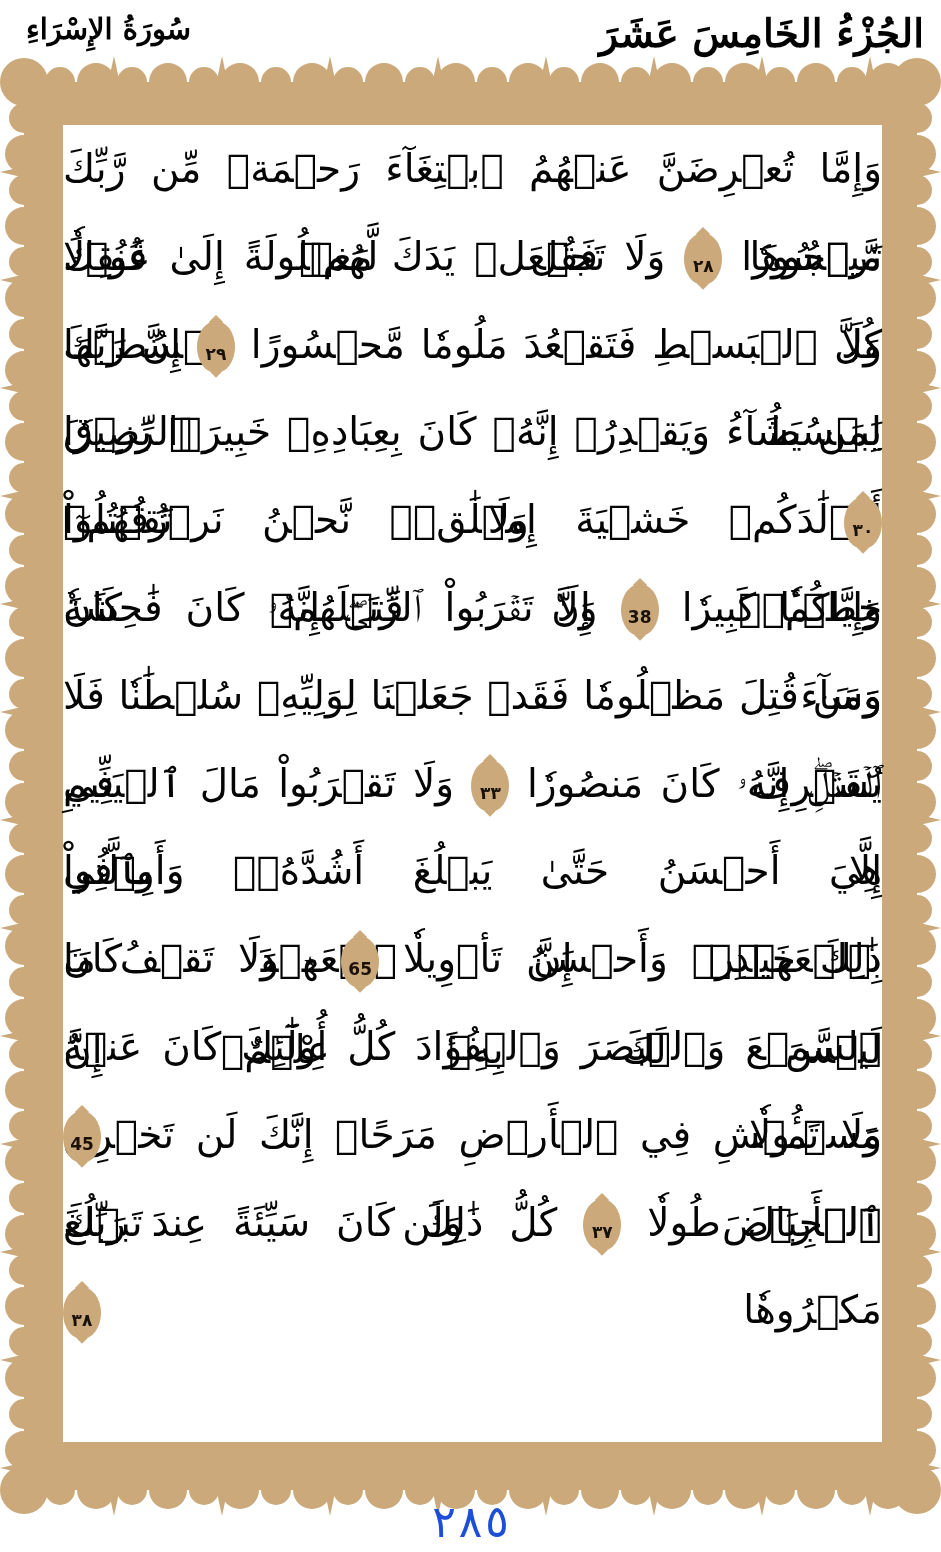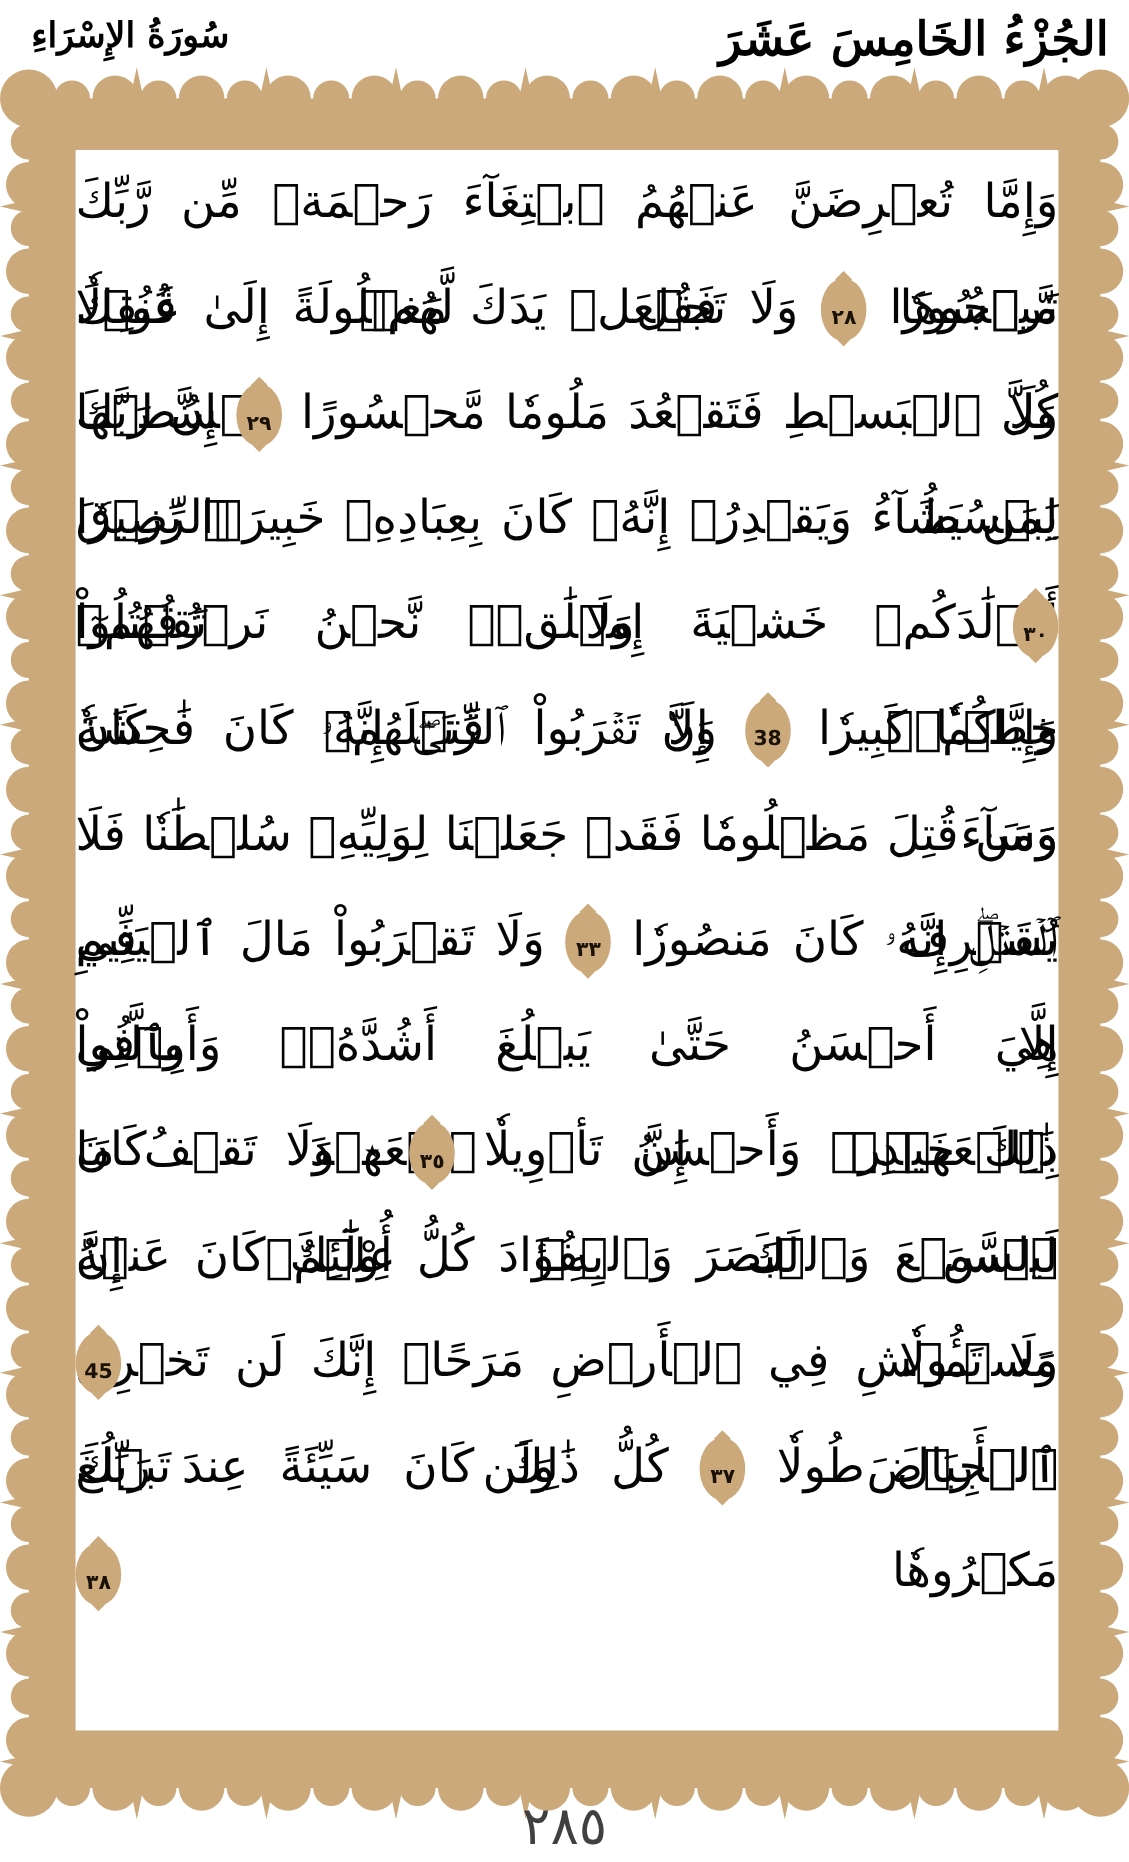--- a/index.html
+++ b/index.html
@@ -53,21 +53,21 @@
     transform:translateX(-50%) rotate(45deg);
   }
   .vm-num{
     position:relative;z-index:2;font-size:17px;font-weight:bold;
     color:#1a1208;font-family:"DejaVu Sans", sans-serif;text-align:center;
   }
   
   .page-number{
     position:absolute;top:1496px;left:0;width:100%;
     text-align:left;text-align-last:center;
-    font-size:44px;color:#404040;font-family:Liberation Serif, serif;
+    font-size:44px;color:#1d4ed8;font-family:Liberation Mono, monospace;
     direction:rtl;
   }
 </style>
 </head>
 <body>
 
 <div class="page">
 
   <div class="hdr">
     <div class="hdr-right">الجُزْءُ الخَامِسَ عَشَرَ</div>
@@ -257,21 +257,21 @@
   <div class="text-area" id="text-area">
       <div class="qline"><span class="qtext">وَإِمَّا تُعۡرِضَنَّ عَنۡهُمُ ٱبۡتِغَآءَ رَحۡمَةٖ مِّن رَّبِّكَ تَرۡجُوهَا فَقُل لَّهُمۡ قَوۡلٗا</span></div>
       <div class="qline"><span class="qtext">مَّيۡسُورٗا</span> <span class="verse-marker"><span class="vm-num">٢٨</span></span> <span class="qtext">وَلَا تَجۡعَلۡ يَدَكَ مَغۡلُولَةً إِلَىٰ عُنُقِكَ وَلَا تَبۡسُطۡهَا</span></div>
       <div class="qline"><span class="qtext">كُلَّ ٱلۡبَسۡطِ فَتَقۡعُدَ مَلُومٗا مَّحۡسُورًا</span> <span class="verse-marker"><span class="vm-num">٢٩</span></span> <span class="qtext">إِنَّ رَبَّكَ يَبۡسُطُ ٱلرِّزۡقَ</span></div>
       <div class="qline"><span class="qtext">لِمَن يَشَآءُ وَيَقۡدِرُۚ إِنَّهُۥ كَانَ بِعِبَادِهِۦ خَبِيرَۢا بَصِيرٗا</span> <span class="verse-marker"><span class="vm-num">٣٠</span></span> <span class="qtext">وَلَا تَقۡتُلُوٓاْ</span></div>
       <div class="qline"><span class="qtext">أَوۡلَٰدَكُمۡ خَشۡيَةَ إِمۡلَٰقٖۖ نَّحۡنُ نَرۡزُقُهُمۡ وَإِيَّاكُمۡۚ إِنَّ قَتۡلَهُمۡ كَانَ</span></div>
       <div class="qline"><span class="qtext">خِطۡـٔٗا كَبِيرٗا</span> <span class="verse-marker"><span class="vm-num">38</span></span> <span class="qtext">وَلَا تَقۡرَبُواْ ٱلزِّنَىٰٓۖ إِنَّهُۥ كَانَ فَٰحِشَةٗ وَسَآءَ</span></div>
       <div class="qline"><span class="qtext">وَمَن قُتِلَ مَظۡلُومٗا فَقَدۡ جَعَلۡنَا لِوَلِيِّهِۦ سُلۡطَٰنٗا فَلَا يُسۡرِف فِّي</span></div>
       <div class="qline"><span class="qtext">ٱلۡقَتۡلِۖ إِنَّهُۥ كَانَ مَنصُورٗا</span> <span class="verse-marker"><span class="vm-num">٣٣</span></span> <span class="qtext">وَلَا تَقۡرَبُواْ مَالَ ٱلۡيَتِيمِ إِلَّا بِٱلَّتِي</span></div>
       <div class="qline"><span class="qtext">هِيَ أَحۡسَنُ حَتَّىٰ يَبۡلُغَ أَشُدَّهُۥۚ وَأَوۡفُواْ بِٱلۡعَهۡدِۖ إِنَّ ٱلۡعَهۡدَ كَانَ</span></div>
-      <div class="qline"><span class="qtext">ذَٰلِكَ خَيۡرٞ وَأَحۡسَنُ تَأۡوِيلٗا</span> <span class="verse-marker"><span class="vm-num">٣٥</span></span> <span class="rub-star">٭</span> <span class="qtext">وَلَا تَقۡفُ مَا لَيۡسَ لَكَ بِهِۦ عِلۡمٌۚ إِنَّ</span></div>
+      <div class="qline"><span class="qtext">ذَٰلِكَ خَيۡرٞ وَأَحۡسَنُ تَأۡوِيلٗا</span> <span class="verse-marker"><span class="vm-num">65</span></span> <span class="rub-star">٭</span> <span class="qtext">وَلَا تَقۡفُ مَا لَيۡسَ لَكَ بِهِۦ عِلۡمٌۚ إِنَّ</span></div>
       <div class="qline"><span class="qtext">ٱلسَّمۡعَ وَٱلۡبَصَرَ وَٱلۡفُؤَادَ كُلُّ أُوْلَٰٓئِكَ كَانَ عَنۡهُ مَسۡـُٔولٗا</span> <span class="verse-marker"><span class="vm-num">45</span></span></div>
       <div class="qline"><span class="qtext">وَلَا تَمۡشِ فِي ٱلۡأَرۡضِ مَرَحًاۖ إِنَّكَ لَن تَخۡرِقَ ٱلۡأَرۡضَ وَلَن تَبۡلُغَ</span></div>
       <div class="qline"><span class="qtext">ٱلۡجِبَالَ طُولٗا</span> <span class="verse-marker"><span class="vm-num">٣٧</span></span> <span class="qtext">كُلُّ ذَٰلِكَ كَانَ سَيِّئَةً عِندَ رَبِّكَ مَكۡرُوهٗا</span> <span class="verse-marker"><span class="vm-num">٣٨</span></span></div>
     </div>
 
   <div class="page-number">٢٨٥</div>
 
 </div>
 
 </body></html>

